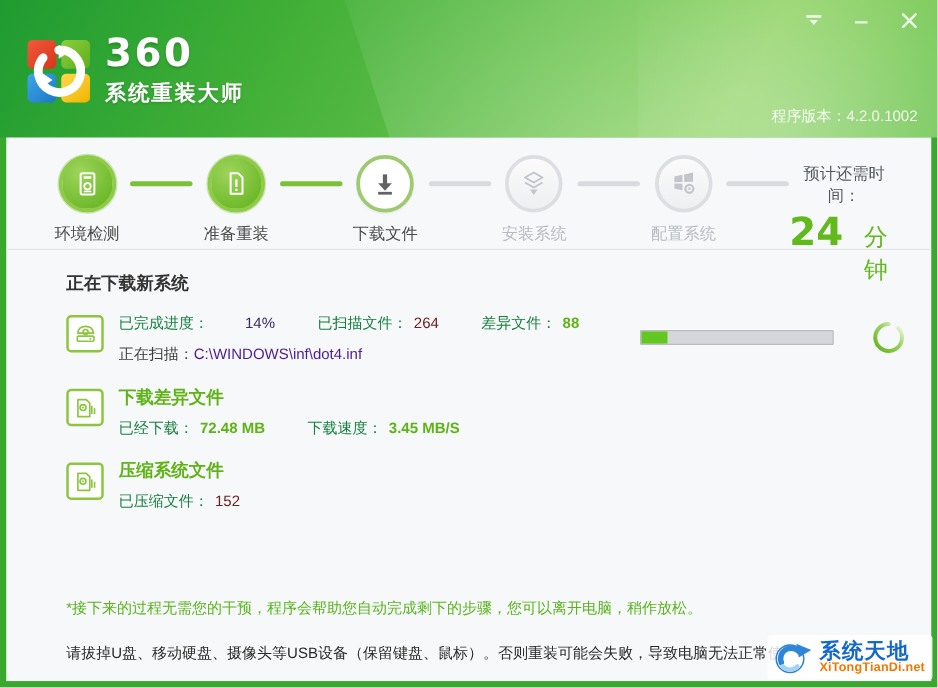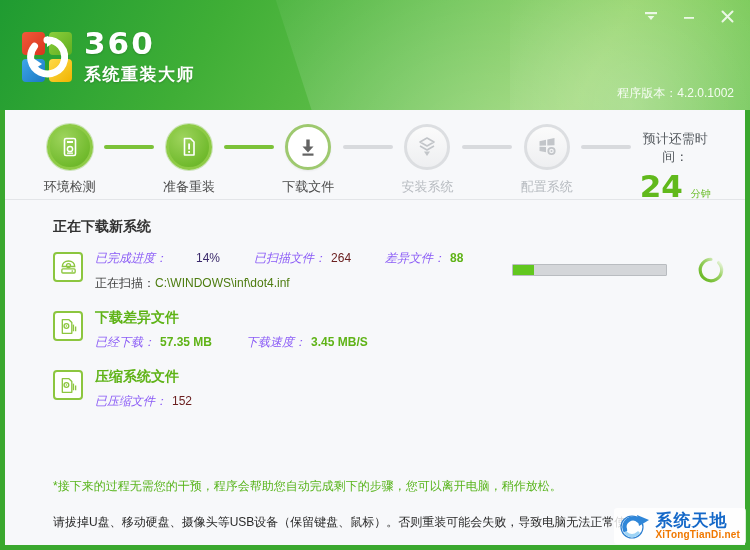--- a/index.html
+++ b/index.html
@@ -135,43 +135,43 @@
 
   .time-block {
     margin-left: auto; margin-right: 26px; margin-top: 6px;
     text-align: center;
   }
   .time-label { font-size: 13px; color: #555a5f; }
   .time-value-row {
     display: flex; align-items: baseline; justify-content: center; gap: 8px; margin-top: 2px;
   }
   .time-number { font-size: 31px; color: #61b91c; font-weight: bold; font-family:"DejaVu Sans", sans-serif; }
-  .time-unit { font-size: 10px; color: #61b91c; }
+  .time-unit { font-size: 19px; color: #61b91c; }
 
   
   .content { position: relative; padding: 18px 0 0 48px; }
   .section-title { font-size: 14px; color: #333333; font-weight: bold; margin-bottom: 14px; }
 
   .task { position: relative; display: flex; margin-bottom: 17px; }
   .task-icon {
     width: 30px; height: 30px; flex: none; margin-right: 12px; margin-top: 2px;
     border: 2px solid #8cc63f; border-radius: 4px;
     display: flex; align-items: center; justify-content: center;
     background: #ffffff;
   }
   .task-body { flex: 1; }
   .task-name { font-size: 14px; font-weight: bold; color: #5fb317; margin-bottom: 7px; }
   .task-fields { display: flex; align-items: center; font-size: 12px; color: #3d3d3d; }
   .field { margin-right: 34px; white-space: nowrap; }
-  .field .k { color: #8b5cf6; font-style: italic; }
+  .field .k { color: #15803d; }
   .field .v { margin-left: 5px; }
   .v.purple { color: #3b2a6b; margin-left: 29px; }
   .v.maroon { color: #6b2020; }
   .v.green  { color: #5fb317; font-weight: bold; }
-  .v.blue   { color: #4d7c0f; }
+  .v.blue   { color: #4c1d95; }
   .task-line2 { margin-top: 8px; font-size: 12px; color: #3d3d3d; }
 
   
   .progress-wrap {
     position: absolute; right: 20px; top: 6px;
     display: flex; align-items: center; gap: 30px;
   }
   .progress-track {
     width: 155px; height: 12px; background: #d4d6d9;
     border: 1px solid #b9bcc0; border-radius: 1px; overflow: hidden;
@@ -382,21 +382,21 @@
             <circle cx="7.8" cy="9.5" r="2.5" fill="none" stroke="#8cc63f" stroke-width="1.4"></circle>
             <circle cx="7.8" cy="9.5" r="0.8" fill="#8cc63f"></circle>
             <rect x="14.5" y="8" width="1.4" height="7" fill="#8cc63f"></rect>
             <rect x="16.8" y="10" width="1.4" height="5" fill="#8cc63f"></rect>
           </svg>
         </div>
         <div class="task-body">
           <div class="task-name">下载差异文件</div>
           <div class="task-fields">
             <span class="field">
-              <span class="k">已经下载：</span><span class="v green">57.35 MB</span>
+              <span class="k">已经下载：</span><span class="v green">72.48 MB</span>
             </span>
             <span class="field">
               <span class="k">下载速度：</span><span class="v green">3.45 MB/S</span>
             </span>
           </div>
         </div>
       </div>
 
       <div class="task">
         <div class="task-icon">

